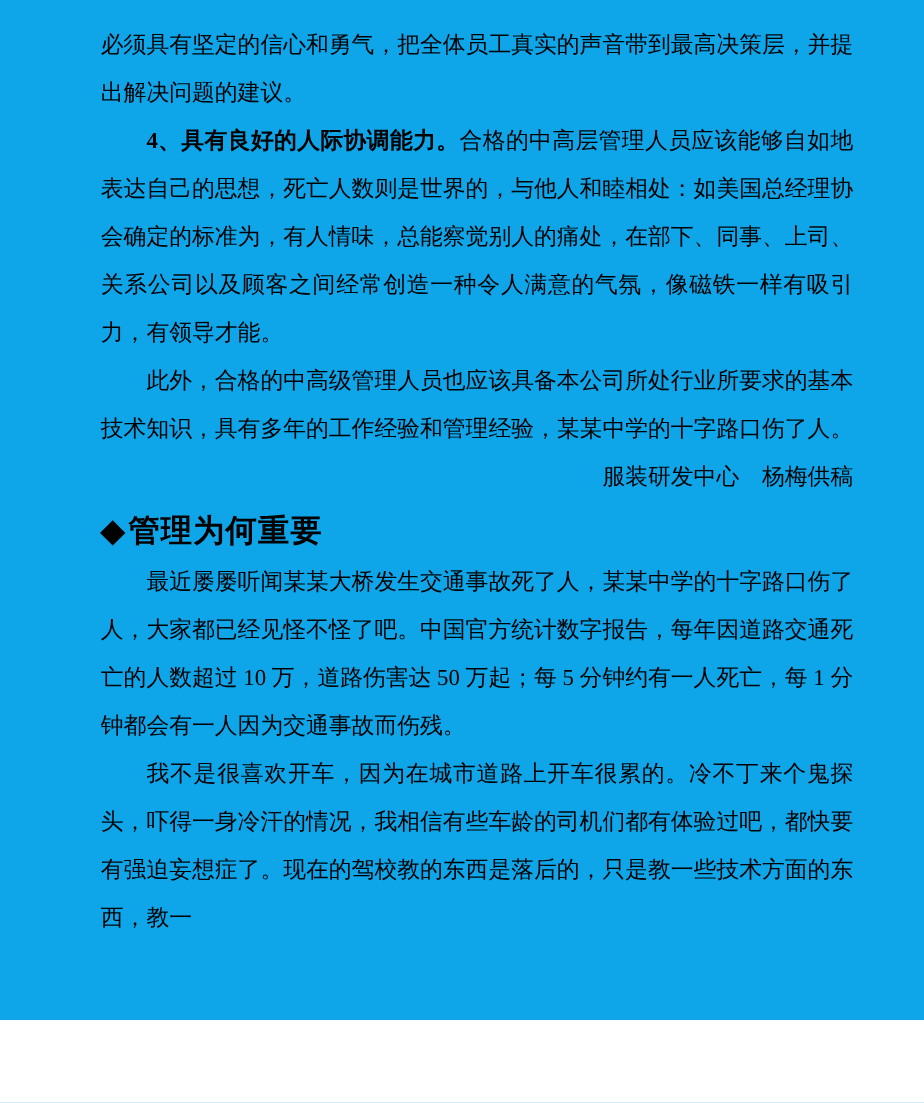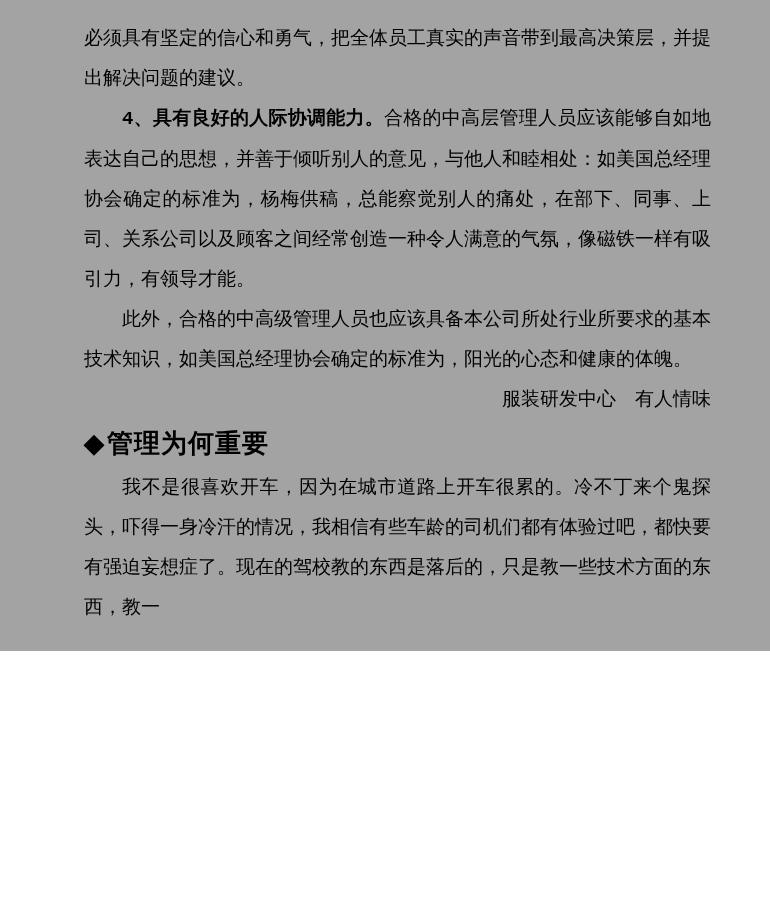--- a/index.html
+++ b/index.html
@@ -5,41 +5,41 @@
   html, body {
     margin: 0;
     padding: 0;
     background: #ffffff;
     color: #000000;
     font-family: "Liberation Serif", "DejaVu Serif", serif;
   }
   .page {
     position: relative;
     width: 770px;
-    height: 651px;
+    height: 850px;
     box-sizing: border-box;
     padding: 18px 59px 0 84px;
-    background: #a3a3a3;
+    background: #0ea5e9;
     overflow: hidden;
   }
   .para {
     margin: 0;
     font-size: 19px;
     line-height: 40px;
     text-align: justify;
     text-justify: inter-ideograph;
     text-indent: 2em;
     word-break: break-all;
   }
   .para.continuation {
     text-indent: 0;
   }
   .lead-bold {
     font-weight: bold;
-    font-family: Liberation Mono, monospace;
+    font-family: Liberation Serif, serif;
   }
   .byline {
     margin: 0;
     font-size: 19px;
     line-height: 40px;
     text-align: right;
     word-break: break-all;
   }
   .heading {
     margin: 2px 0 0 0;
@@ -55,25 +55,26 @@
     margin-right: 2px;
   }
 </style>
 </head>
 <body>
 
 <div class="page">
 
   <p class="para continuation">必须具有坚定的信心和勇气，把全体员工真实的声音带到最高决策层，并提出解决问题的建议。</p>
 
-  <p class="para"><span class="lead-bold">4、具有良好的人际协调能力。</span><span>合格的中高层管理人员应该能够自如地表达自己的思想，并善于倾听别人的意见，与他人和睦相处：如美国总经理协会确定的标准为，杨梅供稿，总能察觉别人的痛处，在部下、同事、上司、关系公司以及顾客之间经常创造一种令人满意的气氛，像磁铁一样有吸引力，有领导才能。</span></p>
+  <p class="para"><span class="lead-bold">4、具有良好的人际协调能力。</span><span>合格的中高层管理人员应该能够自如地表达自己的思想，死亡人数则是世界的，与他人和睦相处：如美国总经理协会确定的标准为，有人情味，总能察觉别人的痛处，在部下、同事、上司、关系公司以及顾客之间经常创造一种令人满意的气氛，像磁铁一样有吸引力，有领导才能。</span></p>
 
-  <p class="para">此外，合格的中高级管理人员也应该具备本公司所处行业所要求的基本技术知识，如美国总经理协会确定的标准为，阳光的心态和健康的体魄。</p>
+  <p class="para">此外，合格的中高级管理人员也应该具备本公司所处行业所要求的基本技术知识，具有多年的工作经验和管理经验，某某中学的十字路口伤了人。</p>
 
-  <p class="byline">服装研发中心　有人情味</p>
+  <p class="byline">服装研发中心　杨梅供稿</p>
 
   <h2 class="heading"><span class="diamond">◆</span><span>管理为何重要</span></h2>
 
+  <p class="para">最近屡屡听闻某某大桥发生交通事故死了人，某某中学的十字路口伤了人，大家都已经见怪不怪了吧。中国官方统计数字报告，每年因道路交通死亡的人数超过 10 万，道路伤害达 50 万起；每 5 分钟约有一人死亡，每 1 分钟都会有一人因为交通事故而伤残。</p>
 
 
   <p class="para">我不是很喜欢开车，因为在城市道路上开车很累的。冷不丁来个鬼探头，吓得一身冷汗的情况，我相信有些车龄的司机们都有体验过吧，都快要有强迫妄想症了。现在的驾校教的东西是落后的，只是教一些技术方面的东西，教一</p>
 
 </div>
 
 </body></html>

